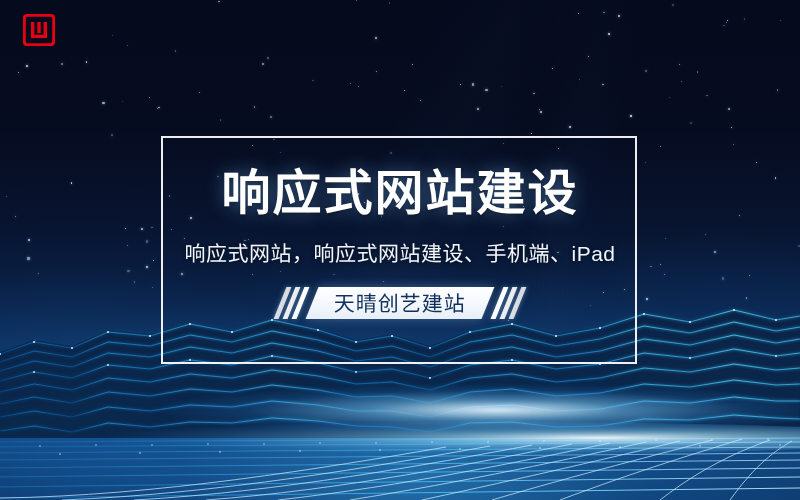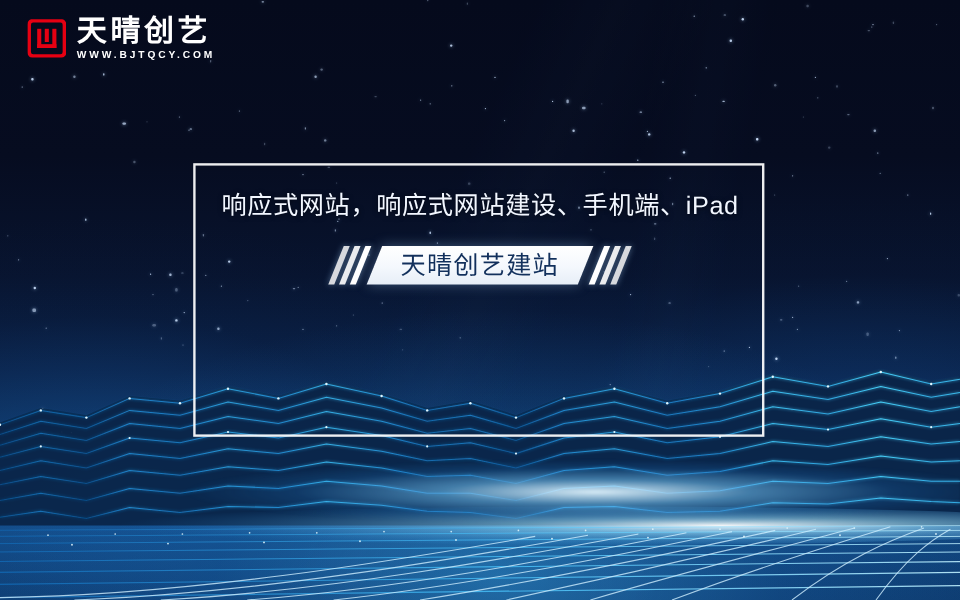--- a/index.html
+++ b/index.html
@@ -442,29 +442,26 @@
   <div class="logo">
     <div class="logo-mark">
       <svg width="32" height="32" viewBox="0 0 32 32">
         <rect x="1.2" y="1.2" width="29.6" height="29.6" rx="3.5" fill="none" stroke="#e60012" stroke-width="3.2"></rect>
         <rect x="8" y="8" width="3.4" height="16" fill="#e60012"></rect>
         <rect x="14.3" y="8" width="3.4" height="11" fill="#e60012"></rect>
         <rect x="20.6" y="8" width="3.4" height="16" fill="#e60012"></rect>
         <rect x="8" y="20.8" width="16" height="3.2" fill="#e60012"></rect>
       </svg>
     </div>
-    <div class="logo-text-wrap">
-      <div class="logo-cn">天晴创艺</div>
-      <div class="logo-url">WWW.BJTQCY.COM</div>
-    </div>
   </div>
 
   <div class="frame"></div>
 
   <div class="content">
+    <div class="title">响应式网站建设</div>
     <div class="subtitle">响应式网站，响应式网站建设、手机端、iPad</div>
 
     <div class="badge-row">
       <div class="slashes left">
         <div class="slash s3"></div>
         <div class="slash s2"></div>
         <div class="slash s1"></div>
       </div>
       <div class="badge">
         <span>天晴创艺建站</span>

